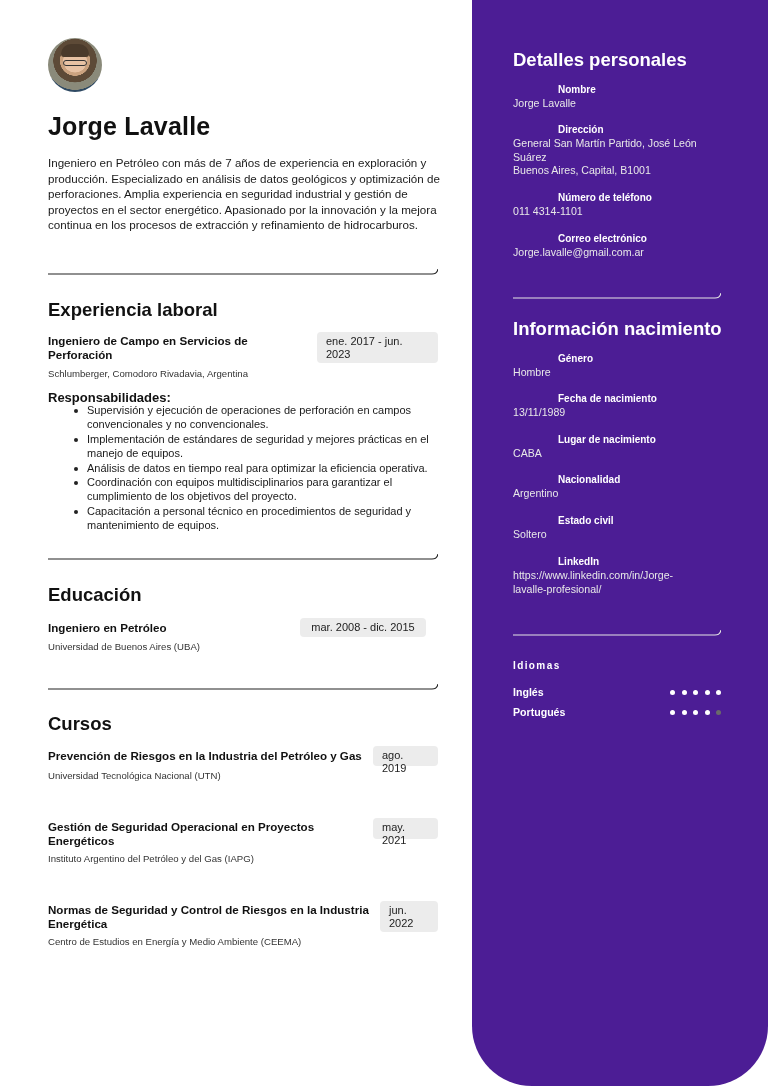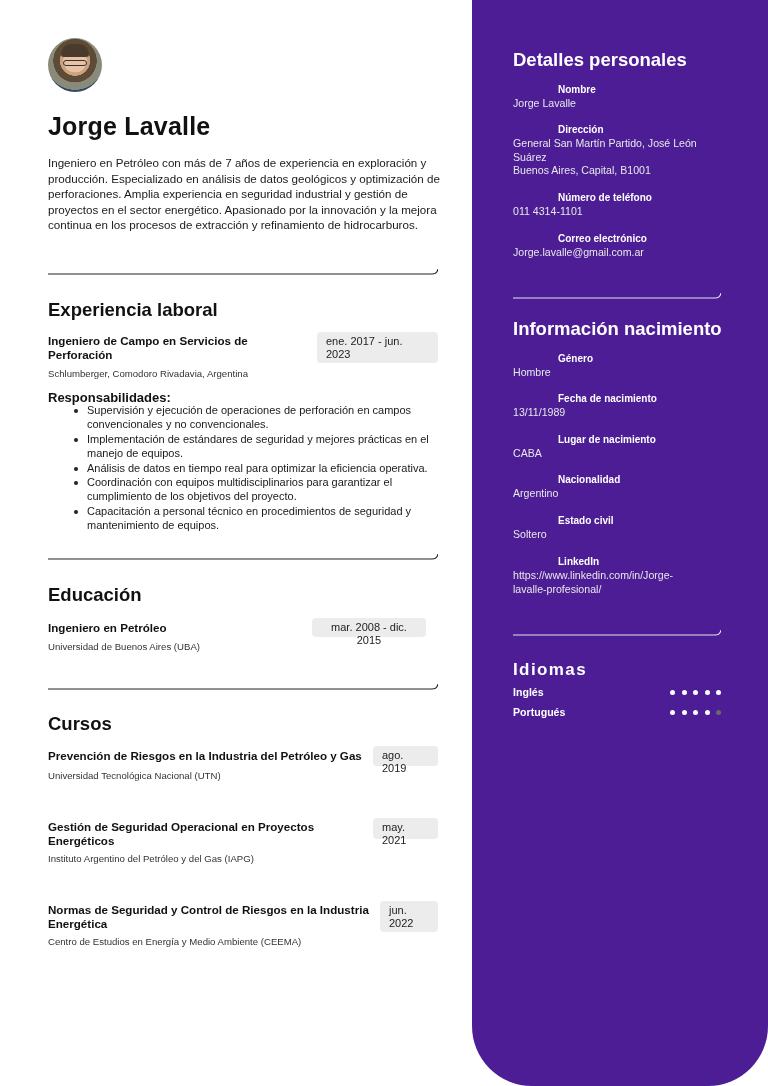--- a/index.html
+++ b/index.html
@@ -26,21 +26,21 @@
     .resp-label { position: absolute; left: 48px; top: 390px; font-size: 13px; font-weight: 700; color: #111; }
     .resp-list { position: absolute; left: 87px; top: 403px; width: 352px; list-style: none; }
     .resp-list li { position: relative; font-size: 11px; line-height: 14.4px; color: #1a1a1a; }
     .resp-list li::before { content: ""; position: absolute; left: -13px; top: 6px; width: 4px; height: 4px; border-radius: 50%; background: #222; }
 
     .panel { position: absolute; left: 472px; top: 0; width: 296px; height: 1086px; background: #4c1d95; border-radius: 0 0 60px 60px; }
     .panel .h { position: absolute; left: 41px; font-size: 18.5px; font-weight: 700; color: #fff; }
     .panel .lbl { position: absolute; left: 57px; font-size: 10px; font-weight: 700; color: #fff; margin-left: 29px; }
     .panel .val { position: absolute; left: 41px; width: 210px; font-size: 10.6px; line-height: 13.5px; color: #e8e8e8; }
     .panel .pdiv { position: absolute; left: 41px; width: 208px; height: 8px; }
-    .lang-h { position: absolute; left: 41px; top: 660px; font-size: 17px; font-weight: 700; letter-spacing: 1.4px; color: #fff; }
+    .lang-h { position: absolute; left: 41px; top: 660px; font-size: 10px; font-weight: 700; letter-spacing: 1.4px; color: #fff; }
     .lang-row { position: absolute; left: 41px; width: 208px; height: 14px; }
     .lang-name { position: absolute; left: 0; top: 0; font-size: 10.6px; font-weight: 700; color: #fff; }
     .dots { position: absolute; right: 0; top: 4px; display: flex; gap: 6.5px; }
     .dot { width: 5px; height: 5px; border-radius: 50%; background: #fff; }
     .dot.off { background: #6a6a6a; }
   </style>
 </head>
 <body>
 
 <div class="avatar">
@@ -71,21 +71,21 @@
 </ul>
 
 <div class="divider" style="top:551px">
   <svg width="390" height="10" viewBox="0 0 390 10">
       <path d="M0 8 H384 Q389 8 390 3" stroke="#222" stroke-width="1.2" fill="none"></path>
     </svg>
 </div>
 
 <div class="section-title" style="top:584px">Educación</div>
 <div class="job-title" style="top:621px; width:260px;">Ingeniero en Petróleo</div>
-<div class="date-badge" style="left:312px; top:618px; width:114px; height:19px; text-align:center;">mar. 2008 - dic. 2015</div>
+<div class="date-badge" style="left:300px; top:618px; width:126px; height:19px; text-align:center;">mar. 2008 - dic. 2015</div>
 <div class="sub" style="top:641px">Universidad de Buenos Aires (UBA)</div>
 
 <div class="divider" style="top:681px">
   <svg width="390" height="10" viewBox="0 0 390 10">
       <path d="M0 8 H384 Q389 8 390 3" stroke="#222" stroke-width="1.2" fill="none"></path>
     </svg>
 </div>
 
 <div class="section-title" style="top:713px">Cursos</div>
 

